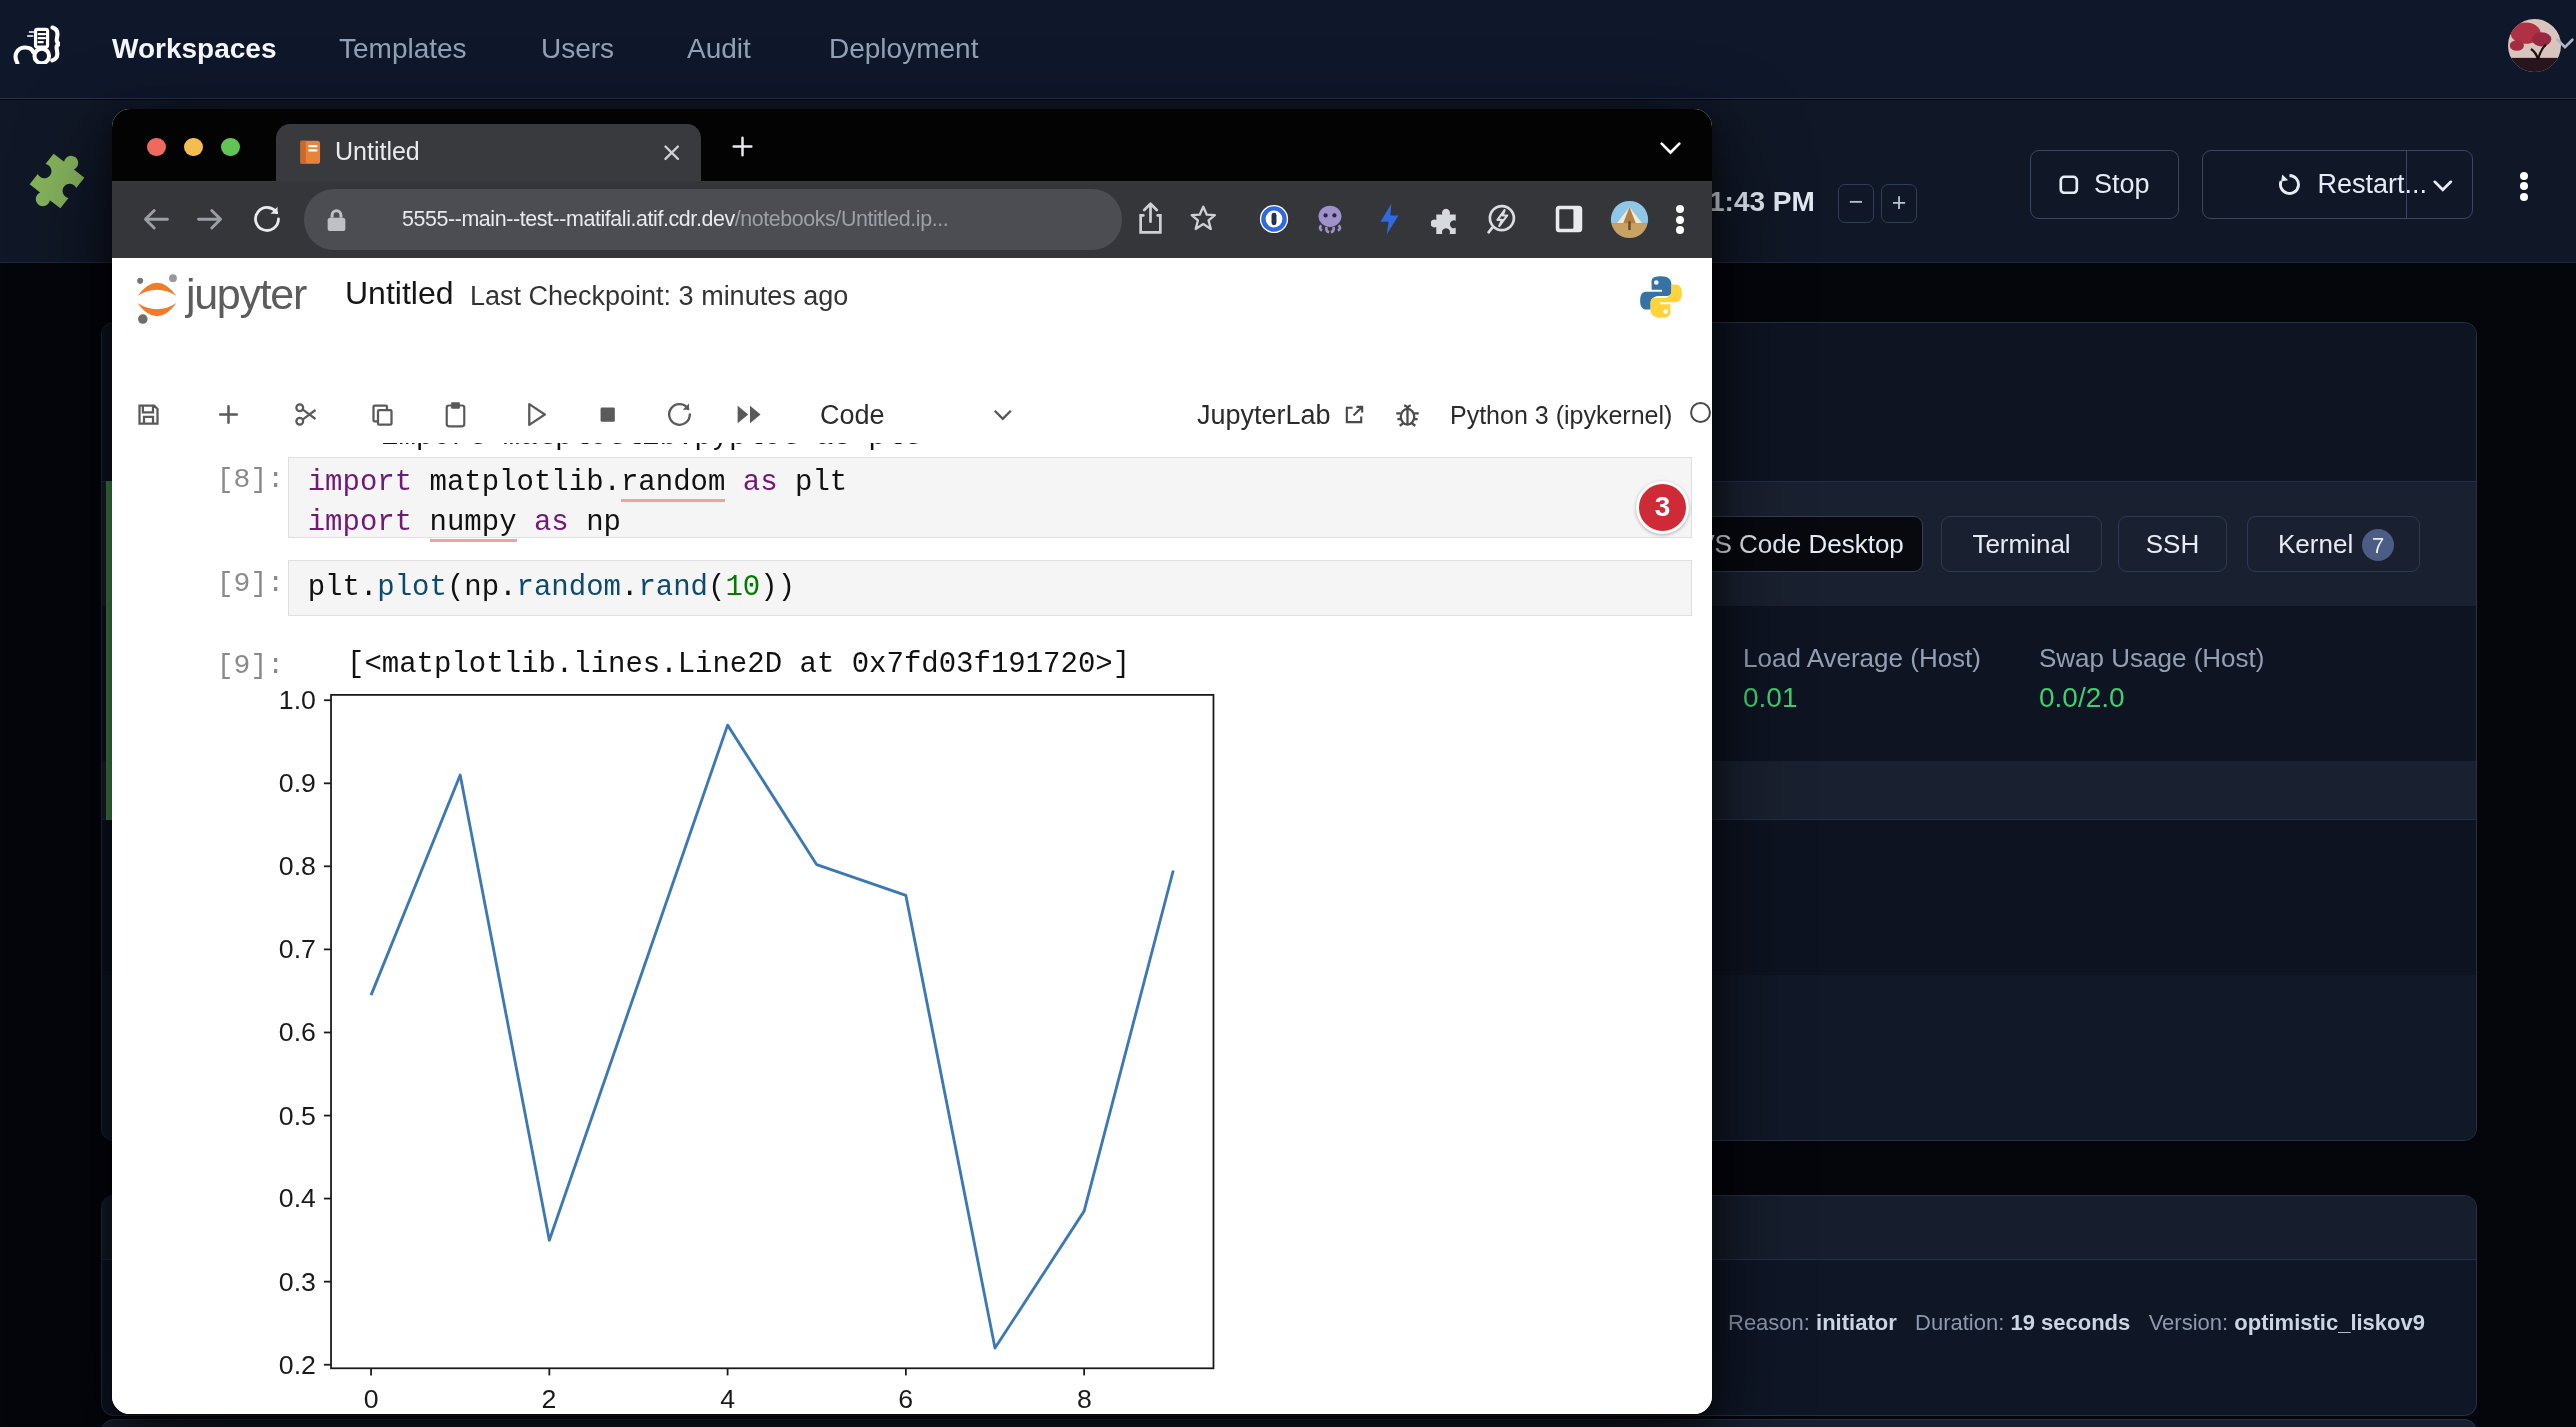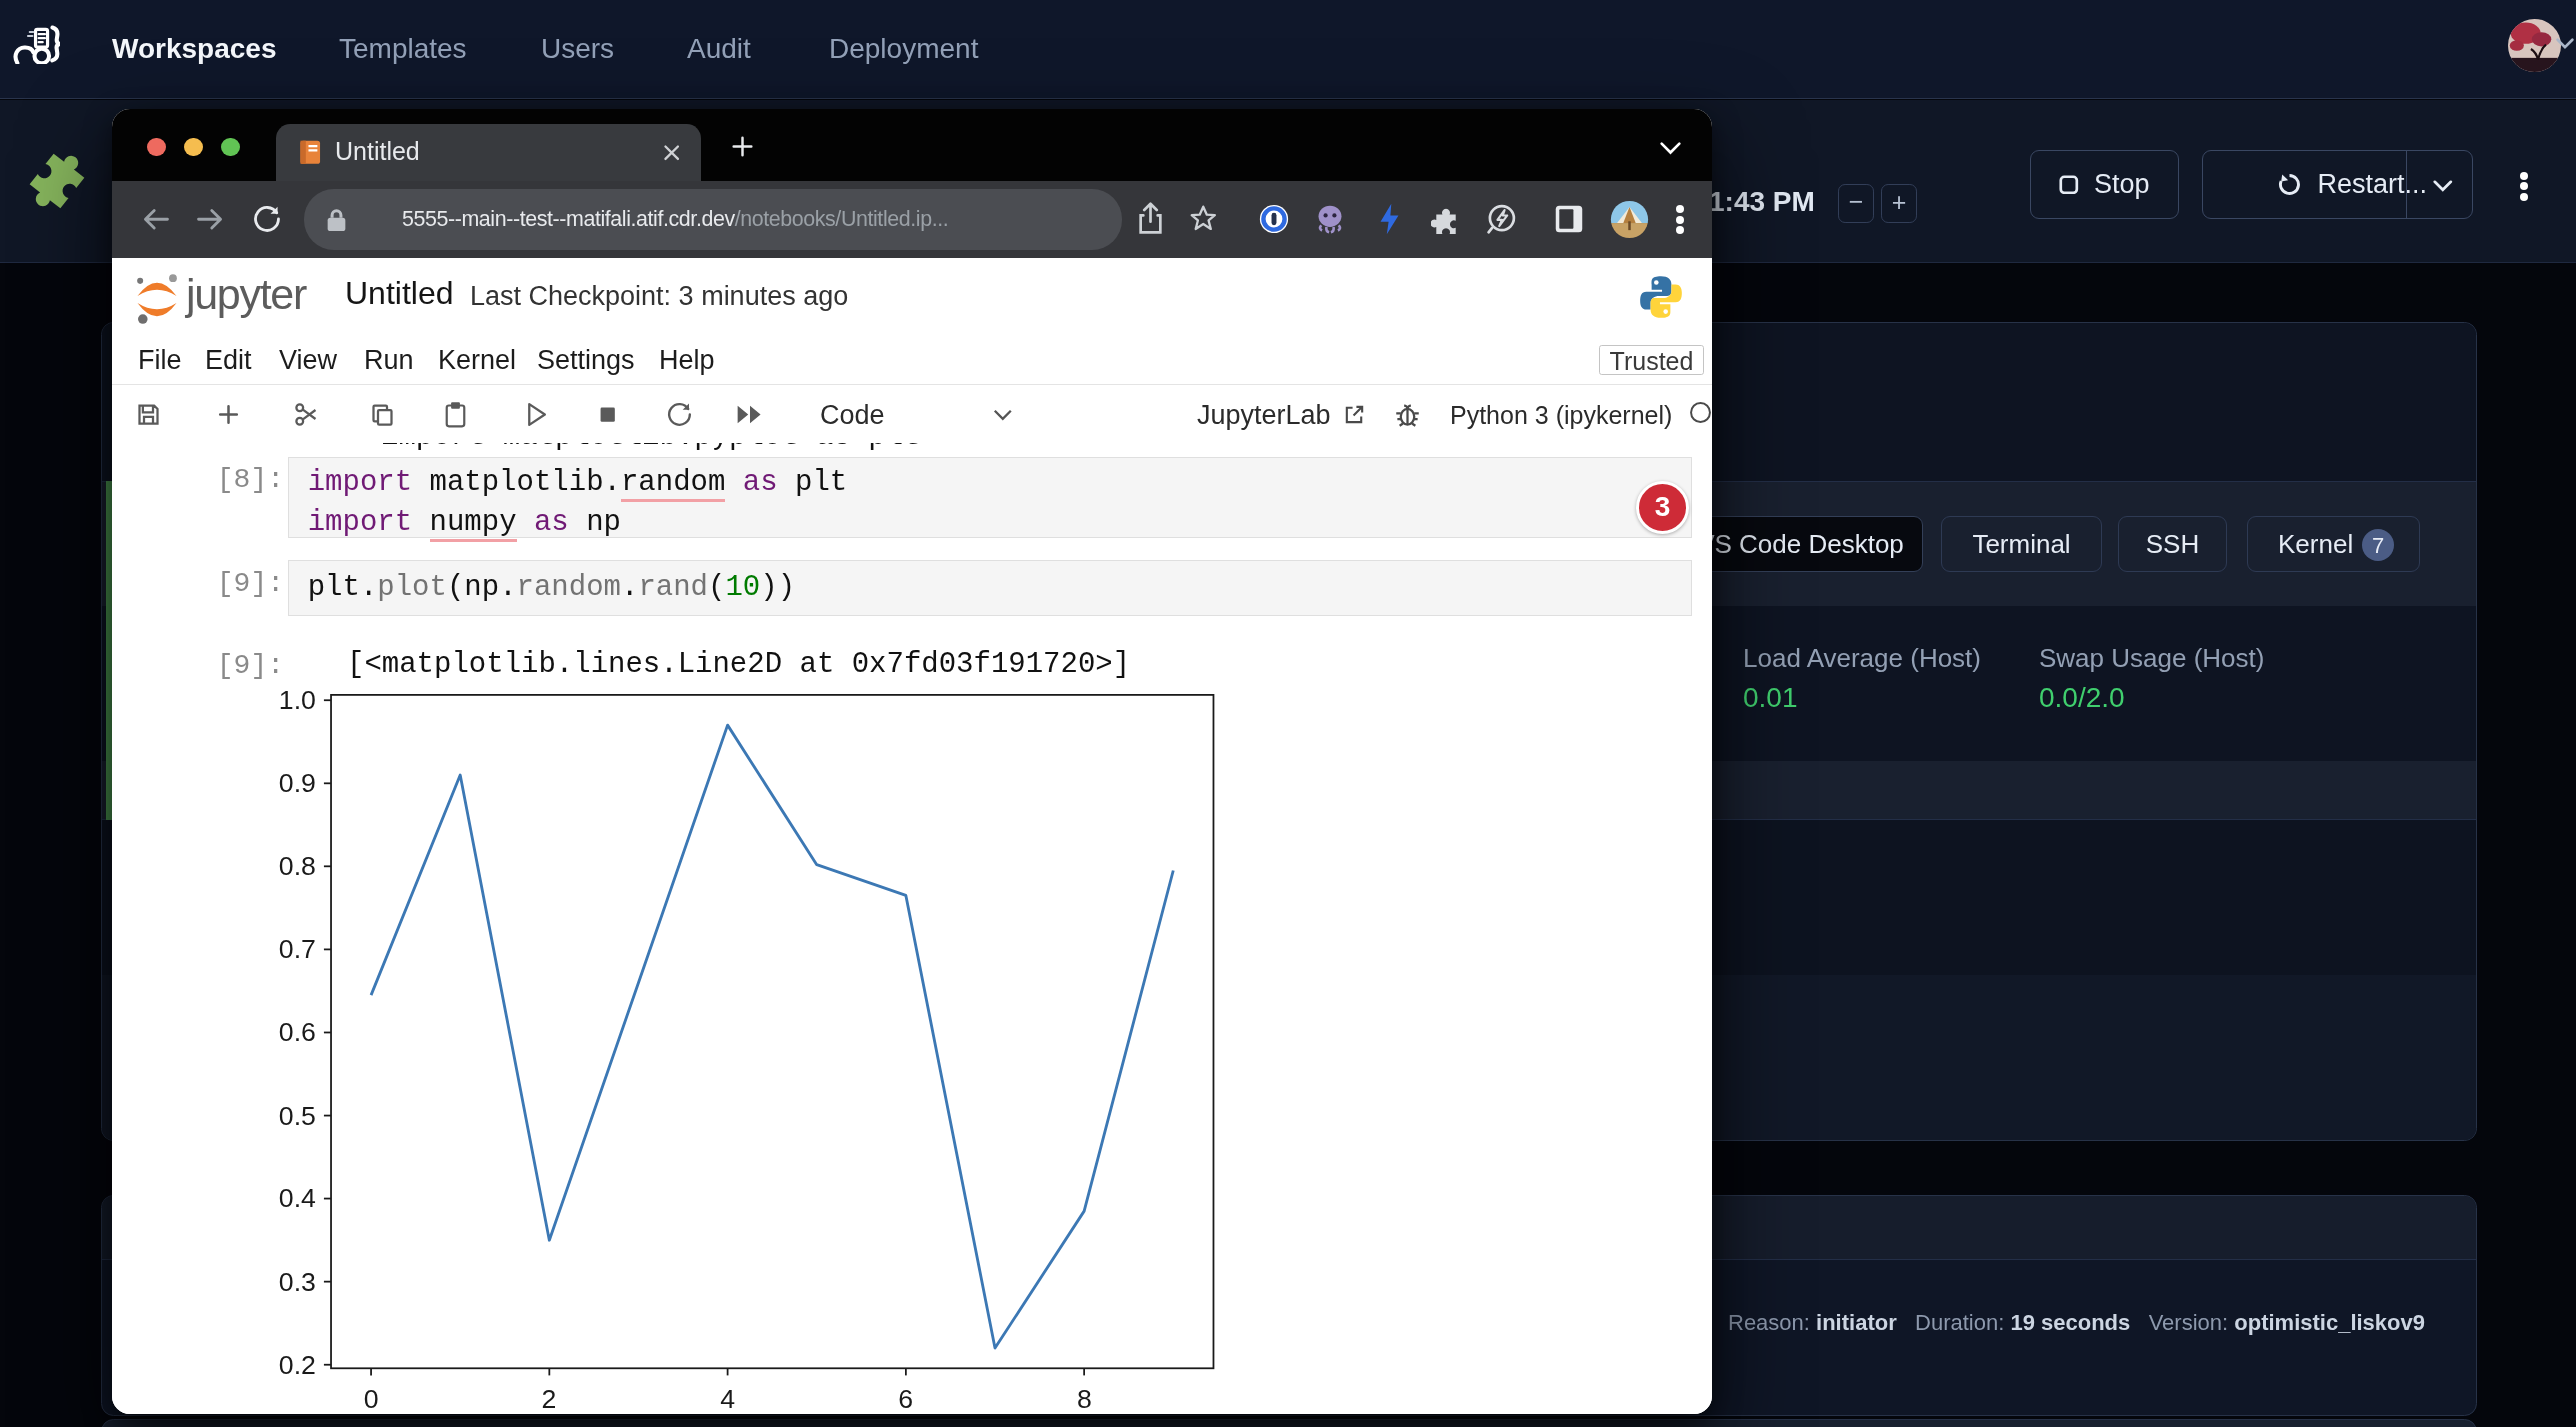--- a/index.html
+++ b/index.html
@@ -28,21 +28,21 @@
   #pill{position:absolute;left:192px;top:8px;width:818px;height:61px;border-radius:30px;background:#4b4d52;color:#e8eaed;font-size:21.4px;letter-spacing:-0.4px;line-height:61px;white-space:nowrap}
   
   #jheader{position:absolute;left:0;top:150px;width:1600px;height:77px;background:#fff}
   #jmenu{position:absolute;left:0;top:228px;width:1600px;height:47px;background:#fff;border-bottom:0.9px solid #e4e4e4}
   #jmenu .m{position:absolute;top:0;height:47px;line-height:47px;font-size:27px;color:#1c1c1c}
   #jtool{position:absolute;left:0;top:276px;width:1338px;height:58px;background:#fff;border-bottom:0.9px solid #dadada}
   #jcontent{position:absolute;left:0;top:334px;width:1600px;height:971px;background:#fff}
   .cell{position:absolute;left:176px;width:1404px;background:#f5f5f5;border:0.9px solid #dfdfdf;box-sizing:border-box;font-family:"Liberation Mono",monospace;font-size:29px;color:#111}
   .prompt{position:absolute;left:53px;width:119px;text-align:right;font-family:"Liberation Mono",monospace;font-size:28px;color:#8a8a8a}
   .kw{color:#701a75;font-weight:normal}
-  .meth{color:#737373}
+  .meth{color:#0c4a6e}
   .num{color:#007b00}
   .uline{border-bottom:3.6px solid #f2a0a5}
   #kebab2 span,#kebab1 span{display:block;width:8px;height:8px;border-radius:50%;background:#fff;margin:2.7px auto}
 </style>
 </head>
 <body>
 
 <div id="navbar">
   <svg class="abs" style="left:11.6px;top:23px" width="48" height="41" viewBox="0 0 54 46">
     <g fill="none" stroke="#fff" stroke-linecap="round">
@@ -252,30 +252,20 @@
     </svg>
     <div class="abs" style="left:74px;top:10.7px;font-size:43px;color:#5c5c5c;letter-spacing:-1.3px">jupyter</div>
     <div class="abs" style="left:233px;top:16px;font-size:32px;color:#151515;font-weight:500">Untitled</div>
     <div class="abs" style="left:358px;top:22px;font-size:27px;color:#333">Last Checkpoint: 3 minutes ago</div>
     <svg class="abs" style="left:1524px;top:13.4px" width="50" height="50" viewBox="0 0 48 48">
       <path d="M24 4 C14 4 15 8 15 12 V17 H25 V19 H10 C5 19 4 23 4 28 C4 33 6 36 10 36 H14 V30 C14 25 18 23 22 23 H30 C33 23 34 21 34 18 V12 C34 7 31 4 24 4 Z" fill="#3572A5"></path>
       <path d="M24 44 C34 44 33 40 33 36 V31 H23 V29 H38 C43 29 44 25 44 20 C44 15 42 12 38 12 H34 V18 C34 23 30 25 26 25 H18 C15 25 14 27 14 30 V36 C14 41 17 44 24 44 Z" fill="#FFD43B"></path>
       <circle cx="19.5" cy="10" r="2.2" fill="#fff"></circle>
         <circle cx="28.5" cy="38" r="2.2" fill="#fff"></circle>
     </svg>
-  </div>
-  <div id="jmenu">
-    <div class="m" style="left:26px">File</div>
-    <div class="m" style="left:93px">Edit</div>
-    <div class="m" style="left:167px">View</div>
-    <div class="m" style="left:252px">Run</div>
-    <div class="m" style="left:326px">Kernel</div>
-    <div class="m" style="left:425px">Settings</div>
-    <div class="m" style="left:547px">Help</div>
-    <div class="abs" style="left:1487px;top:8px;width:105px;height:30px;border:1.3px solid #c4c4c4;border-radius:2.7px;box-sizing:border-box;font-size:25px;color:#3a3a3a;text-align:center;line-height:30px">Trusted</div>
   </div>
   <div id="jtool">
     <svg class="abs" style="left:23px;top:16px" width="27" height="27" viewBox="0 0 24 24">
         <path d="M4 4 H17 L20 7 V20 H4 Z M7 4 V10 H16 V4 M8 14 H16 V20 H8 Z" fill="none" stroke="#5a5a5a" stroke-width="2"></path>
       </svg>
     <svg class="abs" style="left:104px;top:17px" width="25" height="25" viewBox="0 0 24 24">
         <path d="M12 4 V20 M4 12 H20" stroke="#5a5a5a" stroke-width="2.4" stroke-linecap="round"></path>
       </svg>
     <svg class="abs" style="left:181px;top:16px" width="27" height="27" viewBox="0 0 24 24">
         <circle cx="6" cy="6" r="3" fill="none" stroke="#5a5a5a" stroke-width="2"></circle>

